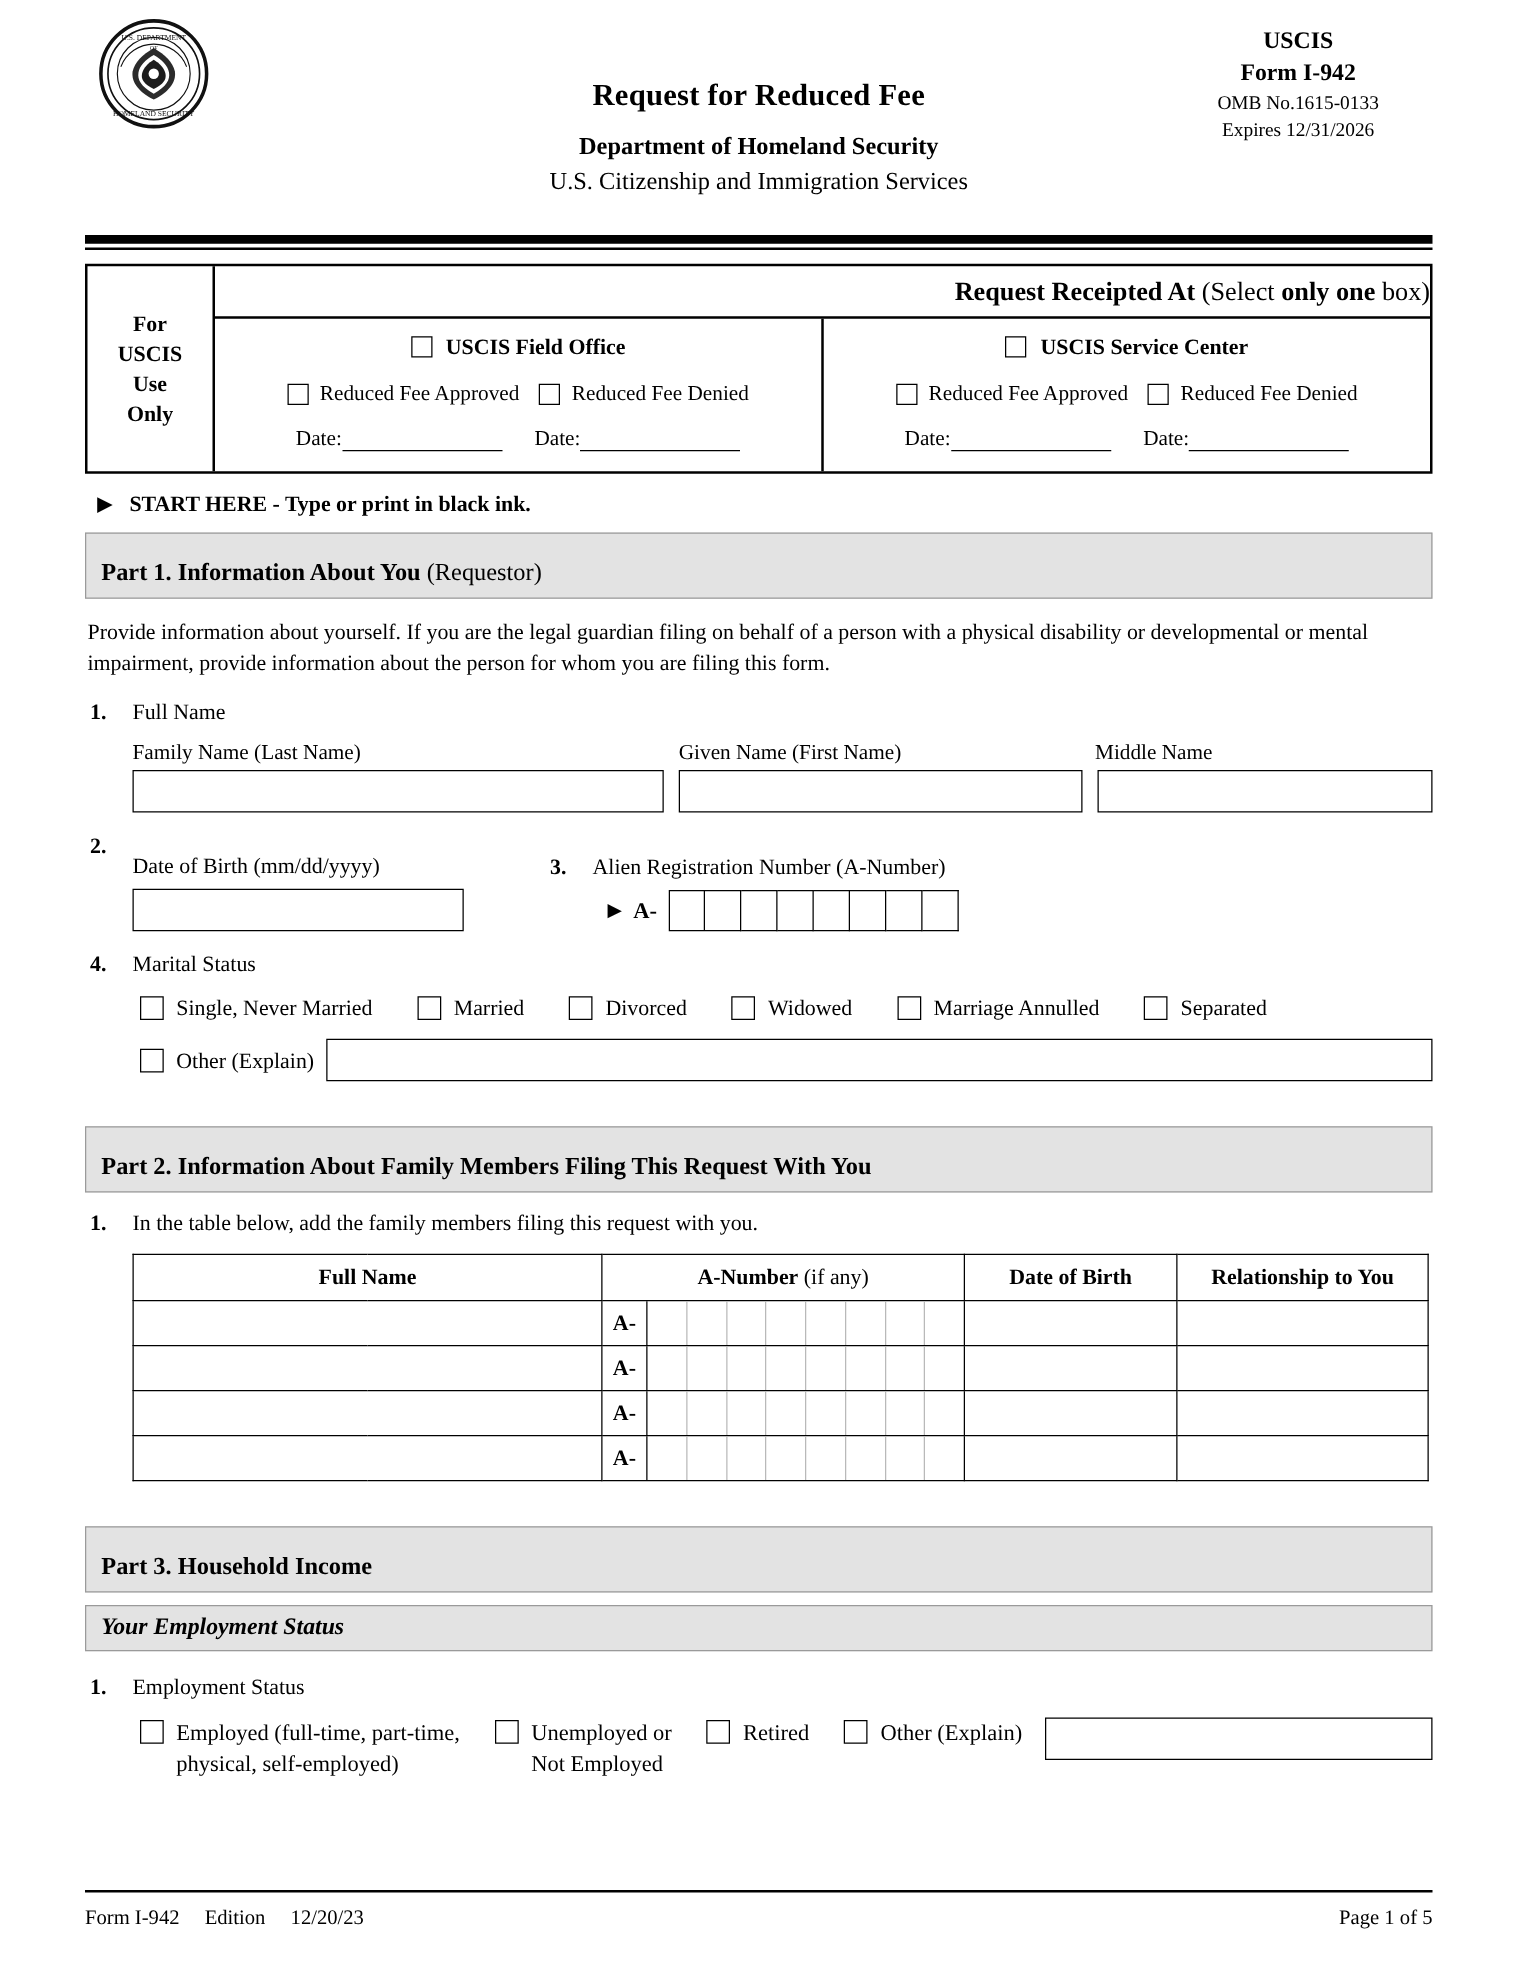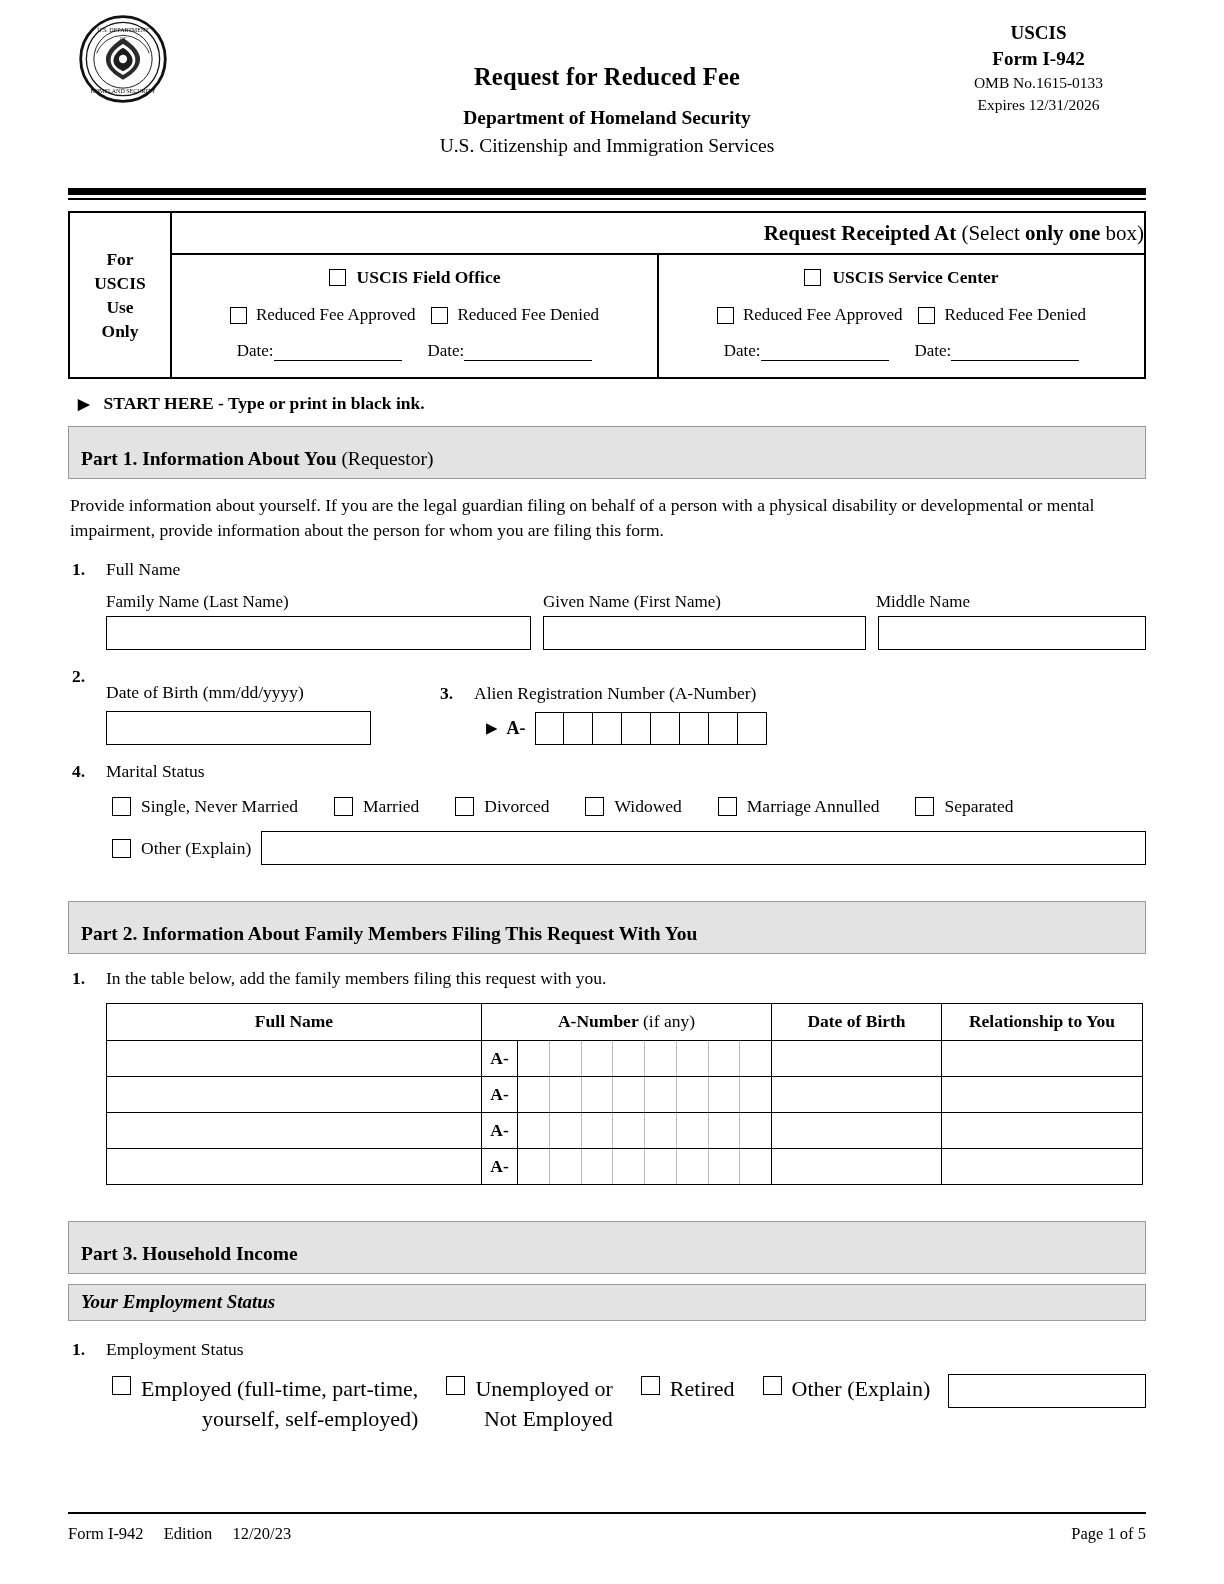--- a/index.html
+++ b/index.html
@@ -378,23 +378,22 @@
     flex: 1;
     border-right: 1px solid #b9b9b9;
   }
   .a-g:last-child { border-right: none; }
 
   
   .emp-row {
     display: flex;
     align-items: flex-start;
     margin-top: 14px;
-    font-size: 22px;
+    font-size: 18px;
     padding-left: 6px;
-    text-align: right;
   }
   .emp-opt {
     display: flex;
     align-items: flex-start;
     gap: 10px;
     margin-right: 28px;
   }
   .emp-opt .cb-lg { margin-top: 2px; }
   .emp-text { line-height: 1.35; }
   .emp-box {
@@ -755,21 +754,21 @@
 
     <div class="item" style="margin-top:18px">
       <div class="num">1.</div>
       <div class="itembody">
         <div>Employment Status</div>
         <div class="emp-row">
           <div class="emp-opt">
             <span class="cb-lg"></span>
             <span class="emp-text">
               <span>Employed (full-time, part-time,</span><br>
-              <span>yourself, self-employed)</span>
+              <span>physical, self-employed)</span>
             </span>
           </div>
           <div class="emp-opt">
             <span class="cb-lg"></span>
             <span class="emp-text">
               <span>Unemployed or</span><br>
               <span>Not Employed</span>
             </span>
           </div>
           <div class="emp-opt">

